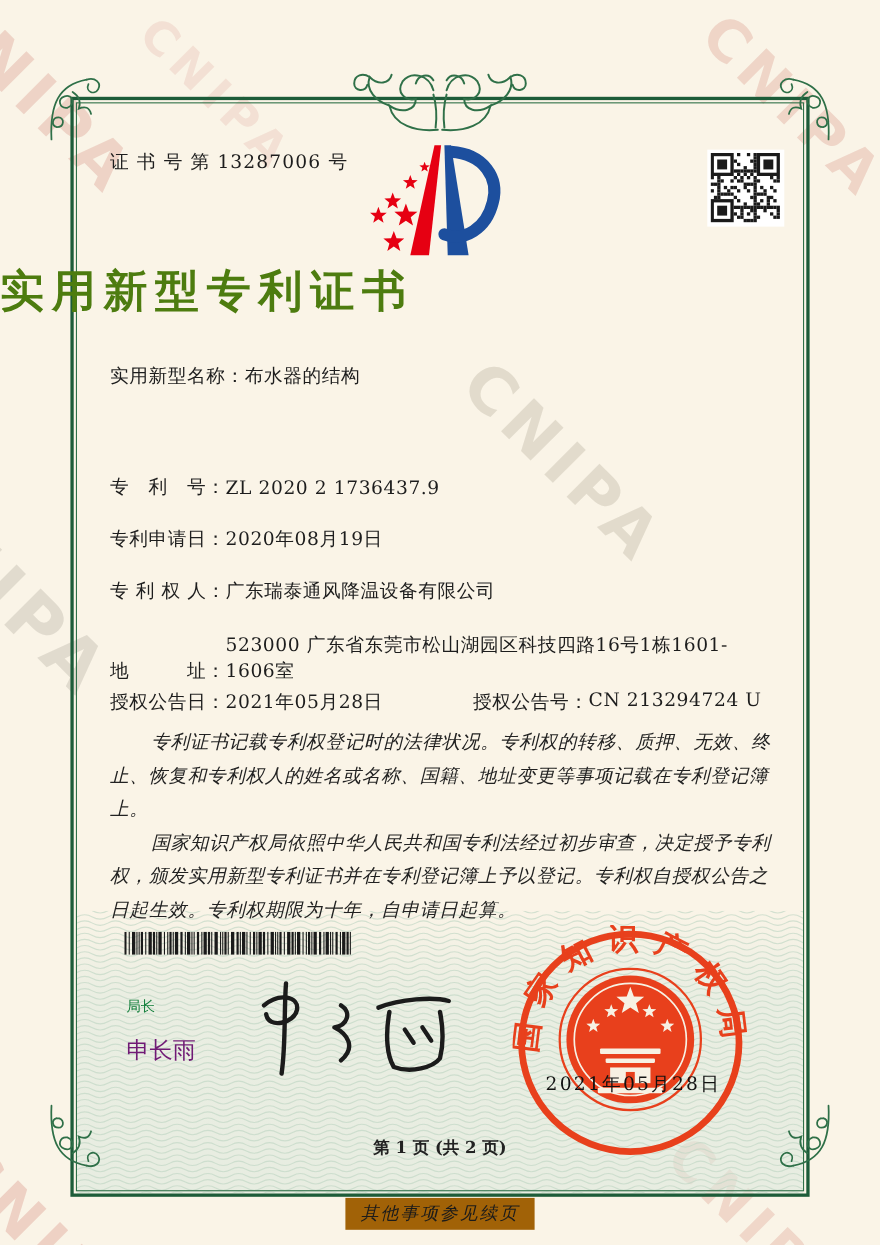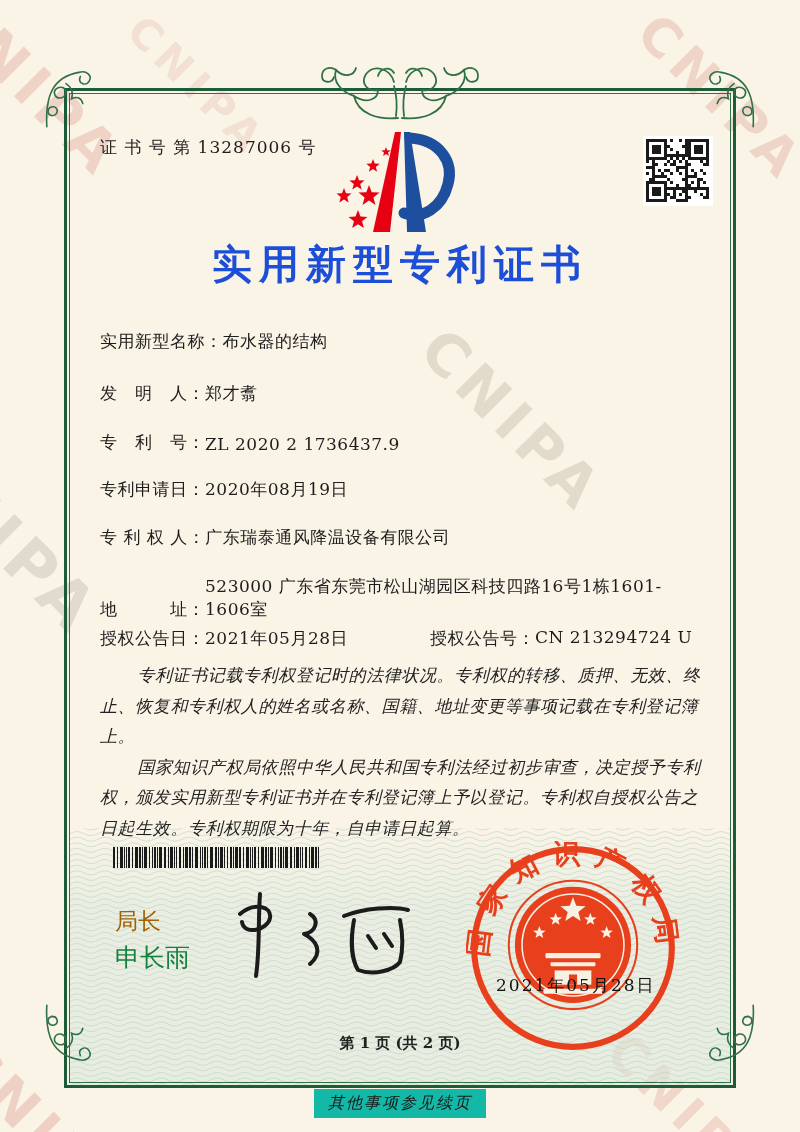--- a/index.html
+++ b/index.html
@@ -43,50 +43,50 @@
   .orn-tr { left:694px; top:66px;  transform:scaleX(-1); }
   .orn-bl { left:42px;  top:1002px; transform:scaleY(-1); }
   .orn-br { left:694px; top:1002px; transform:scale(-1,-1); }
   .orn-top { left:280px; top:56px; }
   
   .content-layer { position:absolute; inset:0; z-index:4; }
   .cert-no { position:absolute; left:100px; top:136px; font-size:17px; letter-spacing:1px; }
   .qr-box { position:absolute; left:643px; top:136px; width:70px; height:70px; background:#fff; padding:3px; }
   .logo { position:absolute; left:336px; top:128px; }
   .doc-title {
-    position:absolute; left:0; top:237px; width:100%; text-align:center;
-    font-size:40px; font-weight:bold; letter-spacing:7px; color:#1d4ed8;
+    position:absolute; left:0; top:237px; width:100%; 
+    font-size:40px; font-weight:bold; letter-spacing:7px; color:#4d7c0f;
   }
   .field-row { position:absolute; left:100px; font-size:17px; letter-spacing:.5px; display:flex; align-items:flex-end; }
   .flabel { flex:0 0 auto; min-width:104px; white-space:pre; }
   .fvalue { display:inline-block; max-width:470px; }
   .row-1 { top:330px; } .row-2 { top:382px; } .row-3 { top:431px; }
   .row-4 { top:478px; } .row-5 { top:526px; } .row-6 { top:575px; }
   .row-7 { top:627px; width:620px; }
   .pair2 { margin-left:82px; display:flex; }
   .notice {
     position:absolute; left:100px; top:660px; width:604px;
     font-size:17px; font-style:italic; line-height:1.8; letter-spacing:.6px; color:#222;
   }
   .notice p { text-indent:2.2em; }
   .barcode { position:absolute; left:113px; top:847px; }
-  .director-title { position:absolute; left:115px; top:906px; font-family:"DejaVu Sans", sans-serif; font-size:23px; color:#a16207; }
-  .director-name  { position:absolute; left:115px; top:941px; font-family:"DejaVu Sans", sans-serif; font-size:25px; color:#15803d; }
+  .director-title { position:absolute; left:115px; top:906px; font-family:"DejaVu Sans", sans-serif; font-size:13px; color:#15803d; }
+  .director-name  { position:absolute; left:115px; top:941px; font-family:"DejaVu Sans", sans-serif; font-size:21px; color:#701a75; }
   .signature { position:absolute; left:228px; top:882px; }
   .seal { position:absolute; left:466px; top:841px; z-index:5; }
   .seal-date {
     position:absolute; left:496px; top:974px; z-index:6;
     font-size:17px; letter-spacing:2px; color:#111;
   }
   .page-number { position:absolute; left:0; top:1034px; width:100%; text-align:center; font-size:15px; color:#222;font-weight:bold; }
   .continuation {
     position:absolute; left:0; top:1089px; width:100%; text-align:center; z-index:5;
   }
   .continuation span {
-    display:inline-block; background:#14b8a6; padding:4px 14px;
+    display:inline-block; background:#a16207; padding:4px 14px;
     font-size:16px; font-style:italic; letter-spacing:2px; color:#1b1b1b;
   }
 </style>
 </head>
 <body>
 
 <div class="page">
 
   <span class="wm wm1">CNIPA</span>
   <span class="wm wm2">CNIPA</span>
@@ -357,24 +357,20 @@
           <polygon points="22.0,82.0 24.5,88.6 31.5,88.9 26.0,93.3 27.9,100.1 22.0,96.2 16.1,100.1 18.0,93.3 12.5,88.9 19.5,88.6"></polygon>
         </g>
     </svg>
 
     <div class="doc-title">实用新型专利证书</div>
 
     <div class="field-row row-1">
       <span class="flabel">实用新型名称：</span>
       <span class="fvalue">布水器的结构</span>
     </div>
-    <div class="field-row row-2">
-      <span class="flabel">发　明　人：</span>
-      <span class="fvalue">郑才翥</span>
-    </div>
     <div class="field-row row-3">
       <span class="flabel">专　利　号：</span>
       <span class="fvalue">ZL 2020 2 1736437.9</span>
     </div>
     <div class="field-row row-4">
       <span class="flabel">专利申请日：</span>
       <span class="fvalue">2020年08月19日</span>
     </div>
     <div class="field-row row-5">
       <span class="flabel">专 利 权 人：</span>

